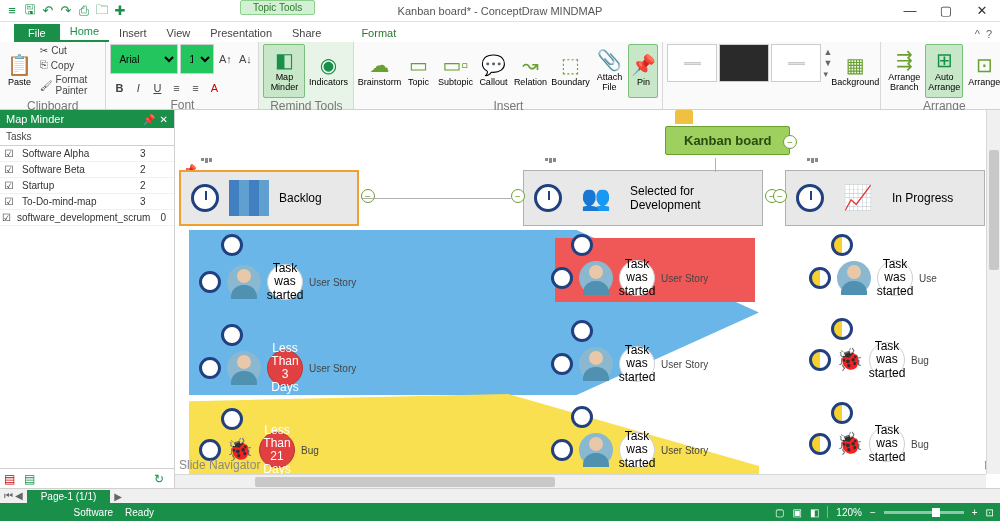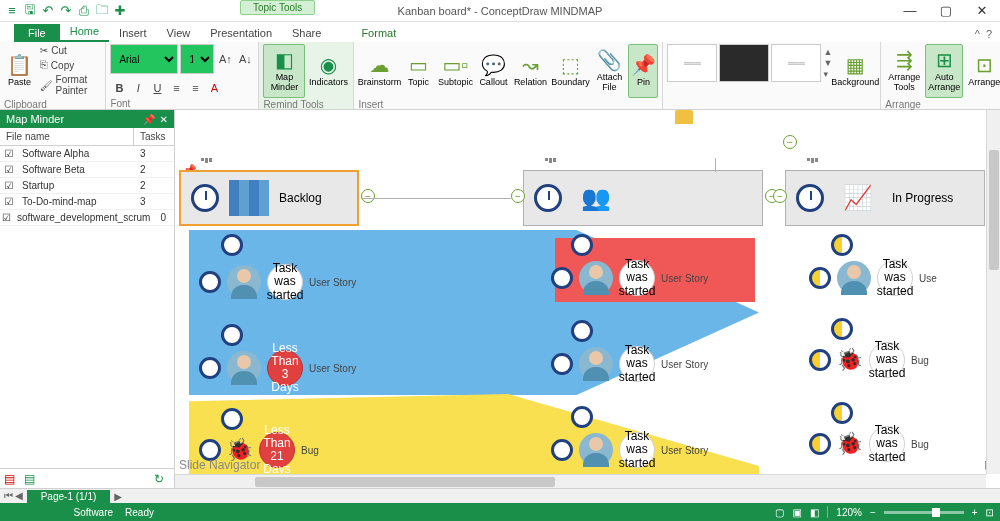--- a/index.html
+++ b/index.html
@@ -19,21 +19,21 @@
 .filetab { background: #1a8f4a; color: #fff; padding: 3px 14px; font-size: 11px; cursor: pointer; }
 .mtab { padding: 3px 10px; font-size: 11px; color: #444; cursor: pointer; margin-top: 44px; }
 .mtab.active { border-bottom: 2px solid #1a8f4a; color: #1a8f4a; font-weight: 500; }
 .mtab.format { color: #2a7a2a; }
 .ribbon-help { margin-left: auto; padding: 2px 8px; display: flex; gap: 6px; color: #666; font-size: 11px; }
 
 
 .ribbon { height: 68px; background: #fafafa; border-bottom: 1px solid #d0d0d0; display: flex; }
 .rgroup { border-right: 1px solid #d8d8d8; display: flex; flex-direction: column; justify-content: space-between; padding: 2px 4px 0; }
 .rgroup-body { display: flex; align-items: flex-start; gap: 2px; flex: 1; }
-.rgroup-label { font-size: 10px; color: #777; text-align: left; padding: 1px 0 2px; }
+.rgroup-label { font-size: 12px; color: #777; text-align: center; padding: 1px 0 2px; }
 .rbig { display: flex; flex-direction: column; align-items: center; justify-content: center; width: 42px; height: 54px; cursor: pointer; font-size: 9px; text-align: center; line-height: 1.1; gap: 2px; }
 .rbig .ico { font-size: 20px; }
 .rbig.sel { background: #c8e6c8; border: 1px solid #7ac07a; border-radius: 2px; }
 .rsmall-col { display: flex; flex-direction: column; gap: 1px; }
 .rsmall { display: flex; align-items: center; gap: 3px; font-size: 10px; padding: 1px 3px; cursor: pointer; color: #444; }
 .font-row { display: flex; gap: 2px; align-items: center; margin-bottom: 3px; }
 .font-sel { border: 1px solid #ccc; font-size: 10px; padding: 1px 4px; background: #22c55e; height: 30px; }
 .font-btns { display: flex; gap: 1px; }
 .fbtn { width: 18px; height: 18px; border: 1px solid transparent; display: flex; align-items: center; justify-content: center; font-size: 11px; cursor: pointer; color: #444; }
 .theme-thumbs { display: flex; gap: 2px; align-items: center; }
@@ -254,21 +254,21 @@
           <span class="ico" style="color:#6aa030">▦</span>
           <span>Background</span>
         </div>
     </div>
   </div>
 
   <div class="rgroup">
     <div class="rgroup-body">
       <div class="rbig" style="width:38px">
           <span class="ico" style="color:#6aa030">⇶</span>
-          <span>Arrange Tools</span>
+          <span>Arrange Branch</span>
         </div>
       <div class="rbig sel" style="width:38px">
           <span class="ico" style="color:#1a8f4a">⊞</span>
           <span>Auto Arrange</span>
         </div>
       <div class="rbig" style="width:38px">
           <span class="ico" style="color:#6aa030">⊡</span>
           <span>Arrange</span>
         </div>
     </div>
@@ -279,21 +279,20 @@
 
 <div class="sidepanel">
   <div class="sp-header">
     <span>Map Minder</span>
     <span class="sp-hicons">
         <span>📌</span>
         <span>✕</span>
       </span>
   </div>
   <div class="sp-thead">
-    <div class="c1">File name</div>
     <div class="c2">Tasks</div>
   </div>
   <div id="sp-rows">
       <div class="sp-row">
         <div class="chk">☑</div>
         <div class="c1">Software  Alpha</div>
         <div class="c2">3</div>
       </div>
       <div class="sp-row">
         <div class="chk">☑</div>
@@ -320,20 +319,21 @@
     <span class="sp-fico" style="color:#c00">▤</span>
     <span class="sp-fico" style="color:#1a8f4a">▤</span>
     <span class="sp-fico" style="margin-left:auto;color:#1a8f4a">↻</span>
   </div>
 </div>
 
 <div class="canvas-wrap">
   <div class="canvas">
 
     <div class="folder-ico"></div>
+    <div class="root-node">Kanban board</div>
     <div class="root-expand">−</div>
 
     <span class="pin-ico" style="top:54px;left:8px">📌</span>
     <div class="minibar" style="top:48px;left:26px">
         <span style="height:3px"></span>
         <span style="height:5px"></span>
         <span style="height:4px"></span>
       </div>
     <div class="col-header sel" style="top:60px;left:4px;width:180px">
       <div class="ch-clock"></div>
@@ -343,20 +343,21 @@
     <div class="ch-expand" style="top:79px;left:186px">−</div>
 
     <div class="minibar" style="top:48px;left:370px">
         <span style="height:3px"></span>
         <span style="height:5px"></span>
         <span style="height:4px"></span>
       </div>
     <div class="col-header" style="top:60px;left:348px;width:240px">
       <div class="ch-clock"></div>
       <div class="ch-img">👥</div>
+      <span>Selected for Development</span>
     </div>
     <div class="ch-expand" style="top:79px;left:336px">−</div>
     <div class="ch-expand" style="top:79px;left:590px">−</div>
 
     <div class="minibar" style="top:48px;left:632px">
         <span style="height:3px"></span>
         <span style="height:5px"></span>
         <span style="height:4px"></span>
       </div>
     <div class="col-header" style="top:60px;left:610px;width:200px">

